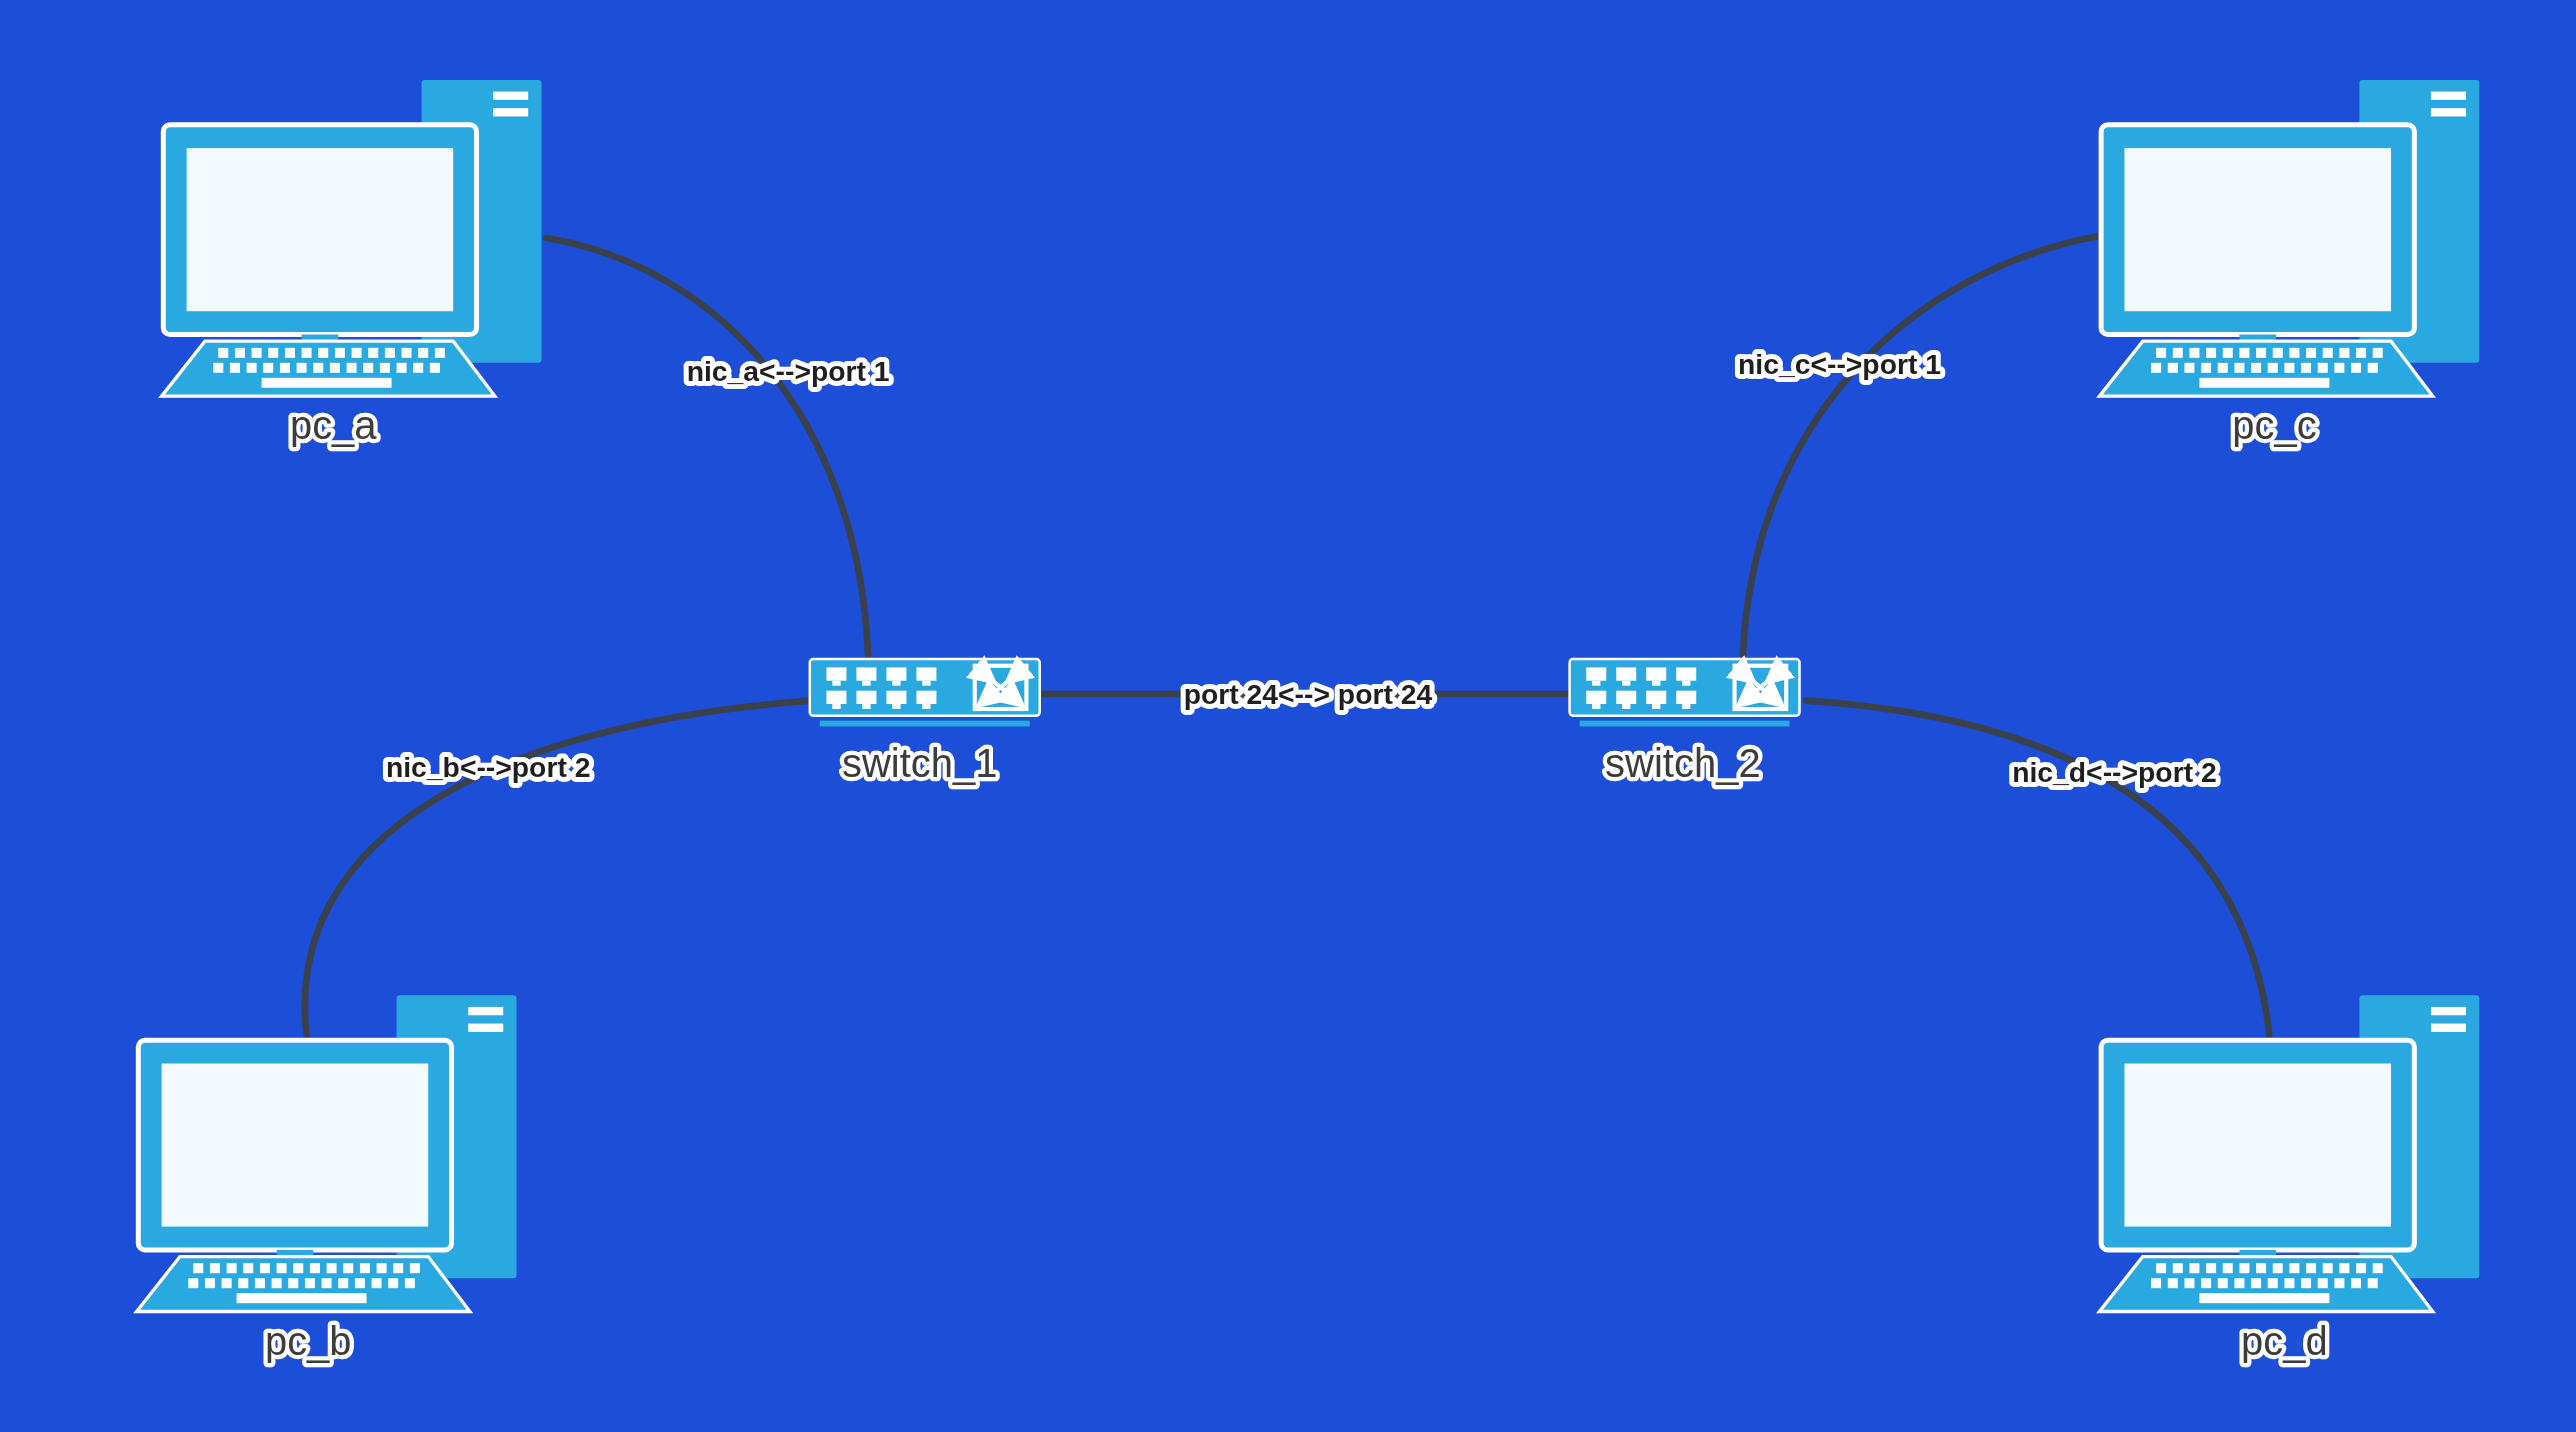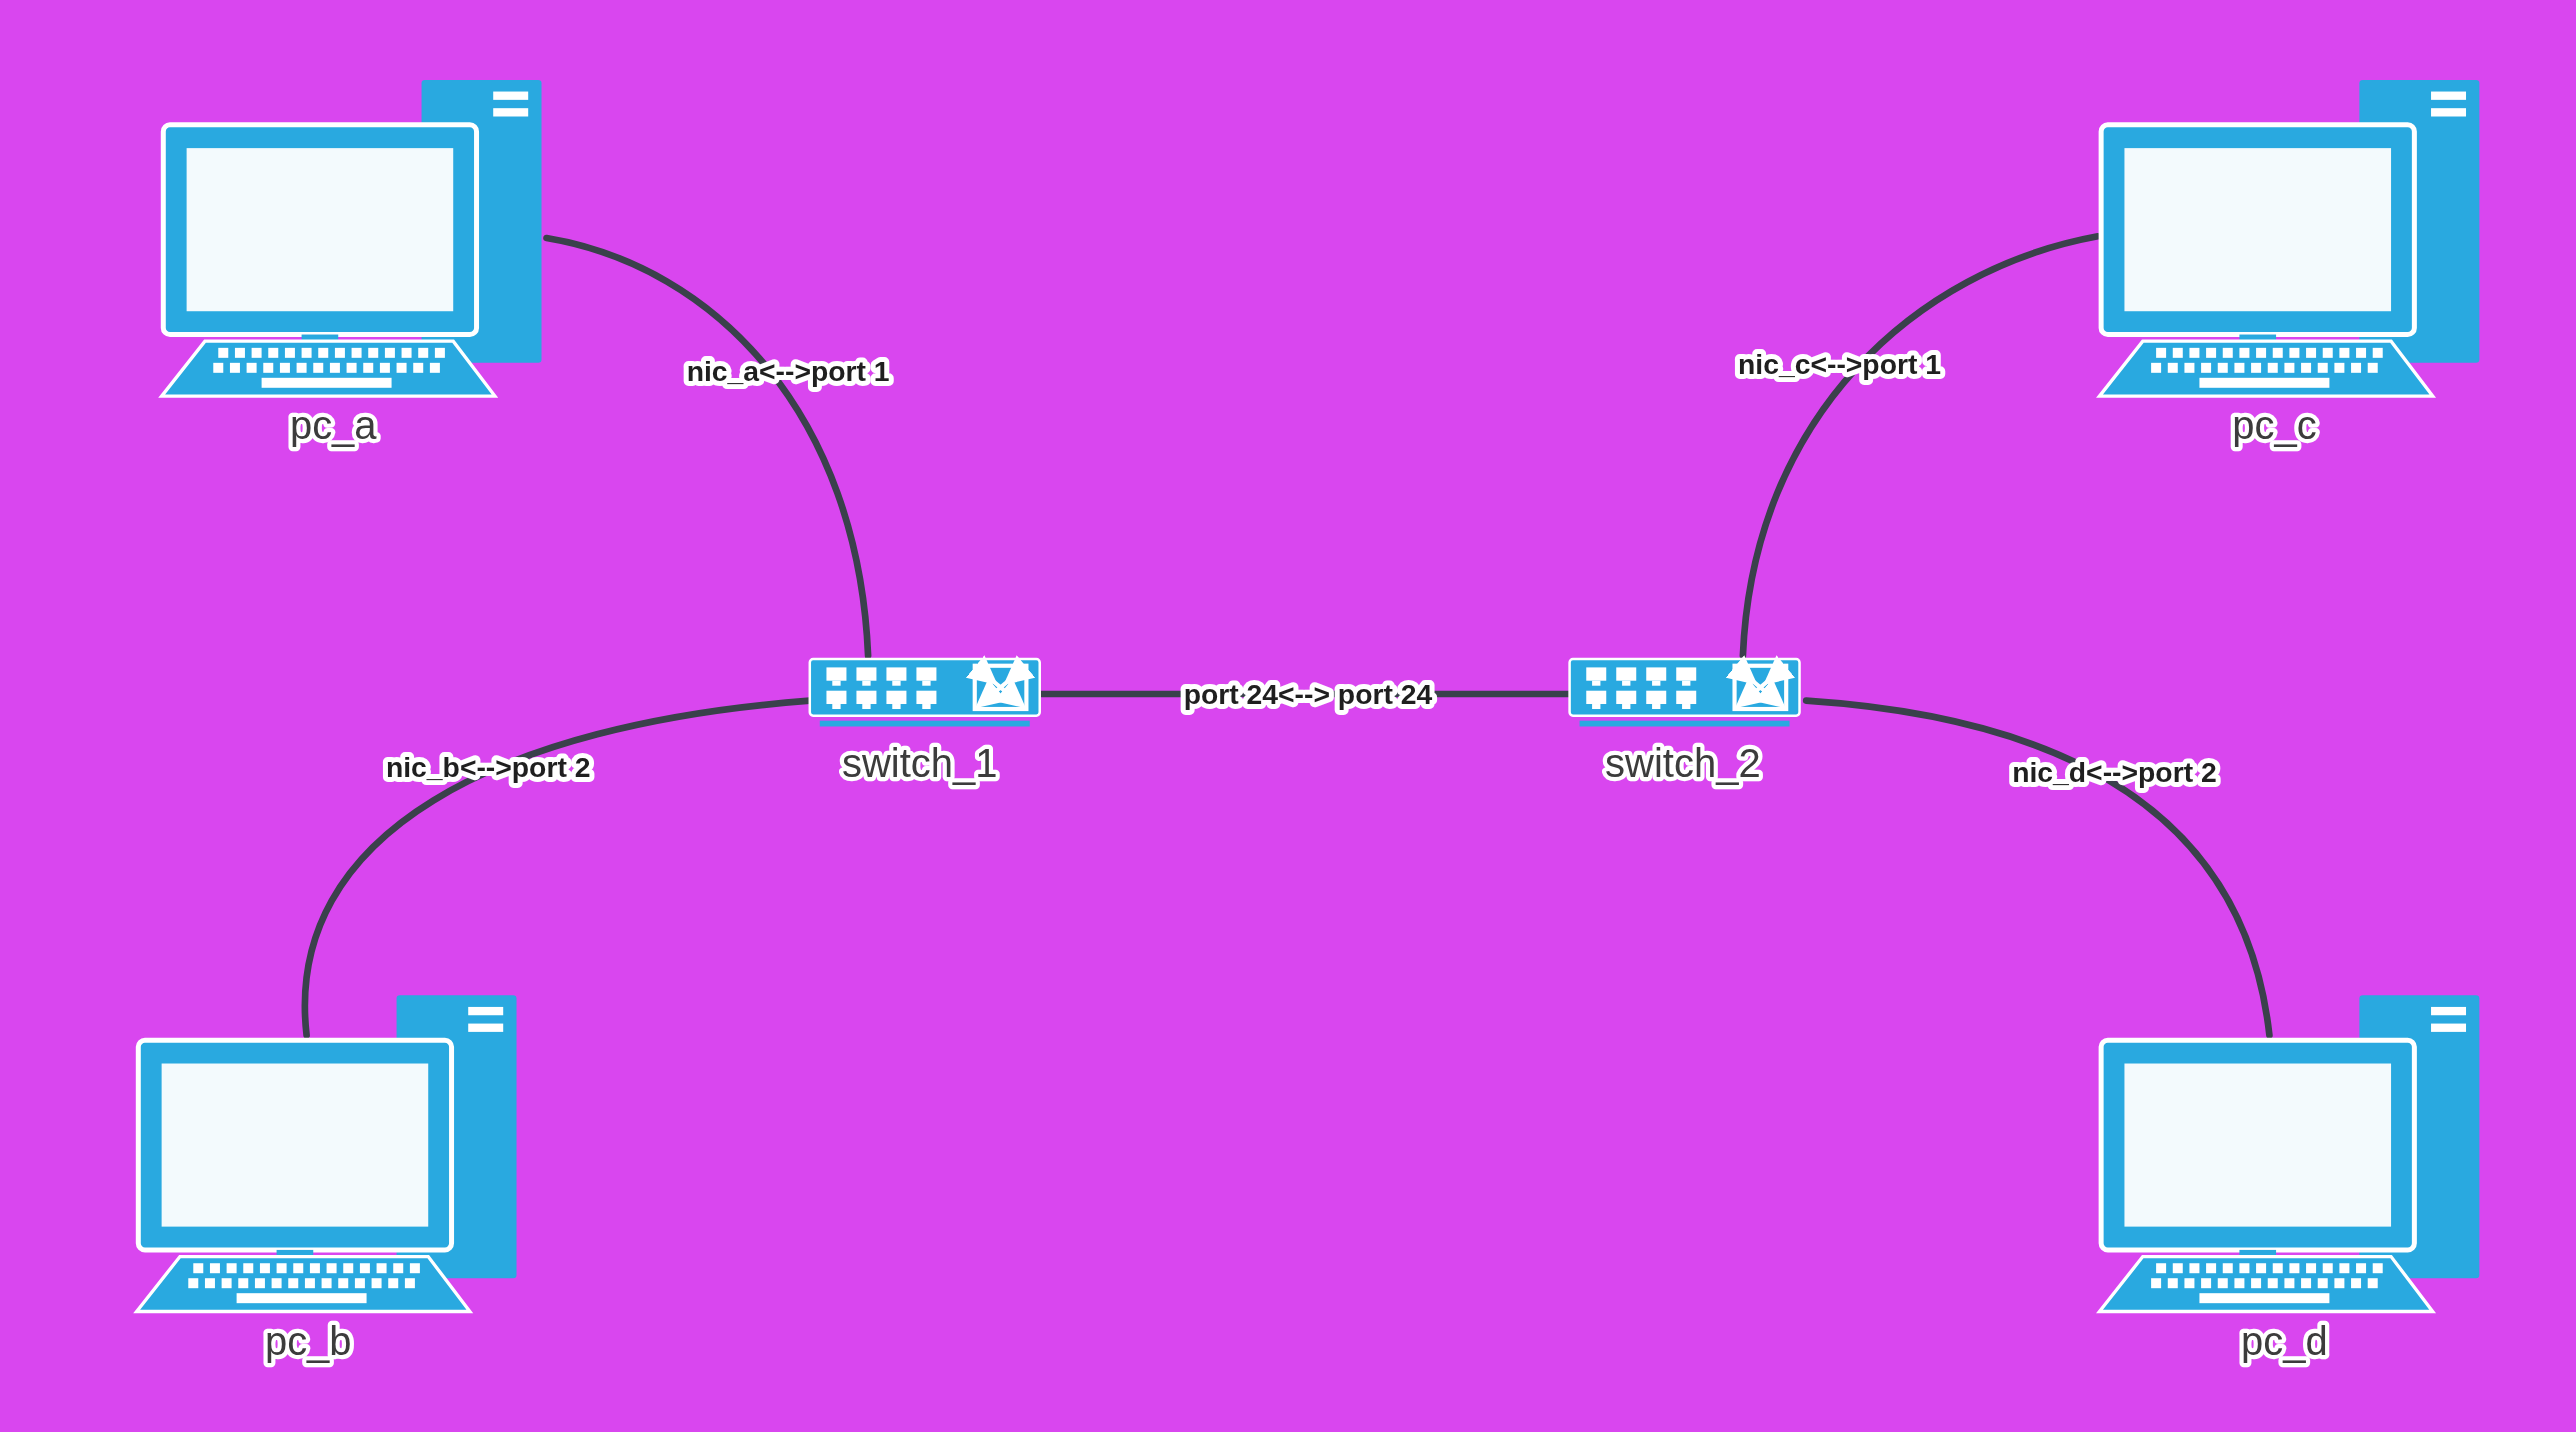--- a/index.html
+++ b/index.html
@@ -8,21 +8,21 @@
     background: #ffffff;
     width: 2576px;
     height: 1433px;
     overflow: hidden;
     font-family: "Liberation Sans", sans-serif;
   }
   .canvas {
     width: 2576px;
     height: 1433px;
     position: relative;
-    background: #d946ef;
+    background: #1d4ed8;
   }
   svg { display: block; }
   .wire {
     fill: none;
     stroke: #3a414b;
     stroke-width: 4;
     stroke-linecap: round;
   }
   .link-label {
     font-family: "Liberation Sans", sans-serif;

